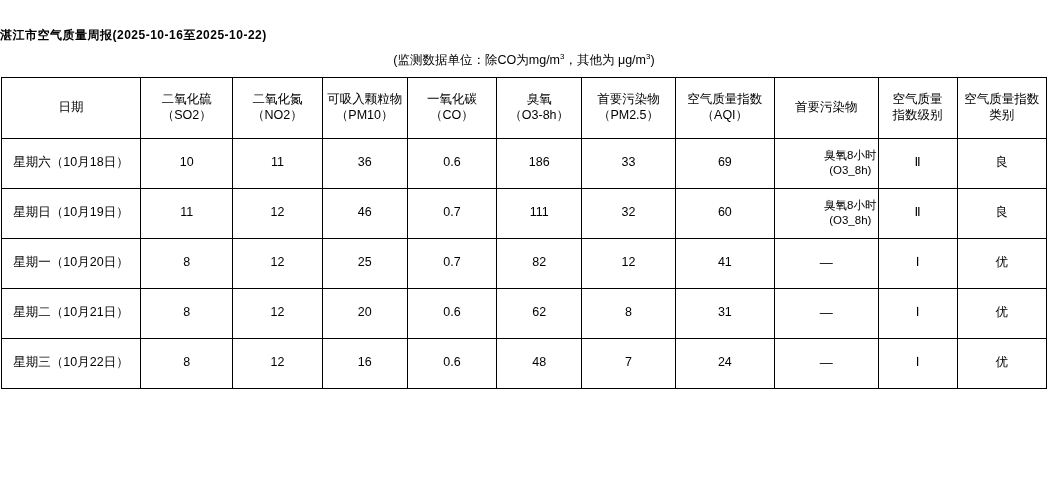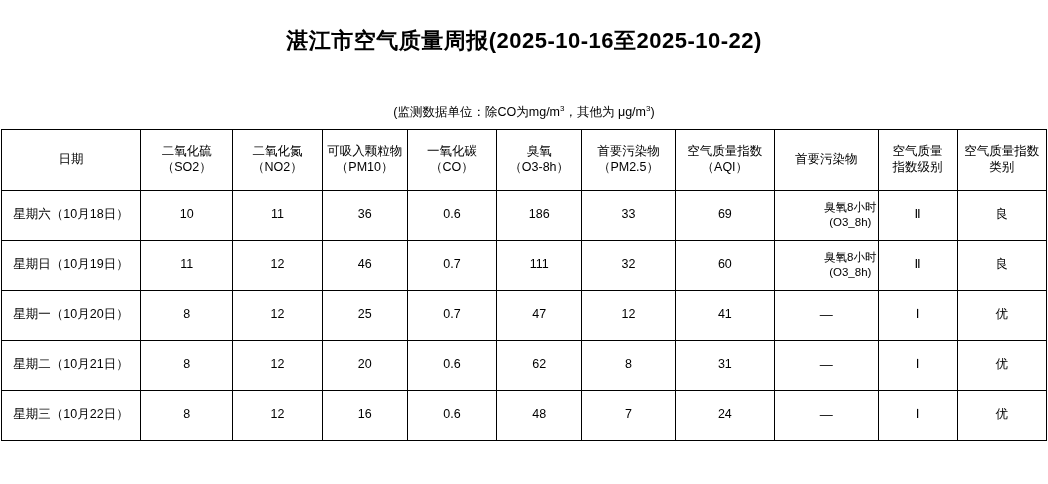--- a/index.html
+++ b/index.html
@@ -14,34 +14,32 @@
     color: #000000;
     overflow: hidden;
   }
   .page {
     position: relative;
     width: 1048px;
     height: 484px;
     box-sizing: border-box;
   }
   .title {
-    text-align: center;
-    font-size: 22px;
+    font-size: 12px;
     font-weight: bold;
     letter-spacing: 0.5px;
     padding-top: 28px;
     padding-bottom: 10px;
     line-height: 1.2;
   }
   .subtitle {
     text-align: center;
     font-size: 12.5px;
     padding-bottom: 8px;
     line-height: 1.2;
-    margin-top: 40px;
   }
   .subtitle sup {
     font-size: 8px;
     vertical-align: super;
   }
   table.aqi {
     border-collapse: collapse;
     width: 1046px;
     margin: 0 1px;
     table-layout: fixed;
@@ -188,21 +186,21 @@
         </td>
         <td>Ⅱ</td>
         <td>良</td>
       </tr>
       <tr>
         <td>星期一（10月20日）</td>
         <td>8</td>
         <td>12</td>
         <td>25</td>
         <td>0.7</td>
-        <td>47</td>
+        <td>82</td>
         <td>12</td>
         <td>41</td>
         <td>
           <span class="dash">—</span>
           <span class="hdr-line note-2line"></span>
         </td>
         <td>Ⅰ</td>
         <td>优</td>
       </tr>
       <tr>

